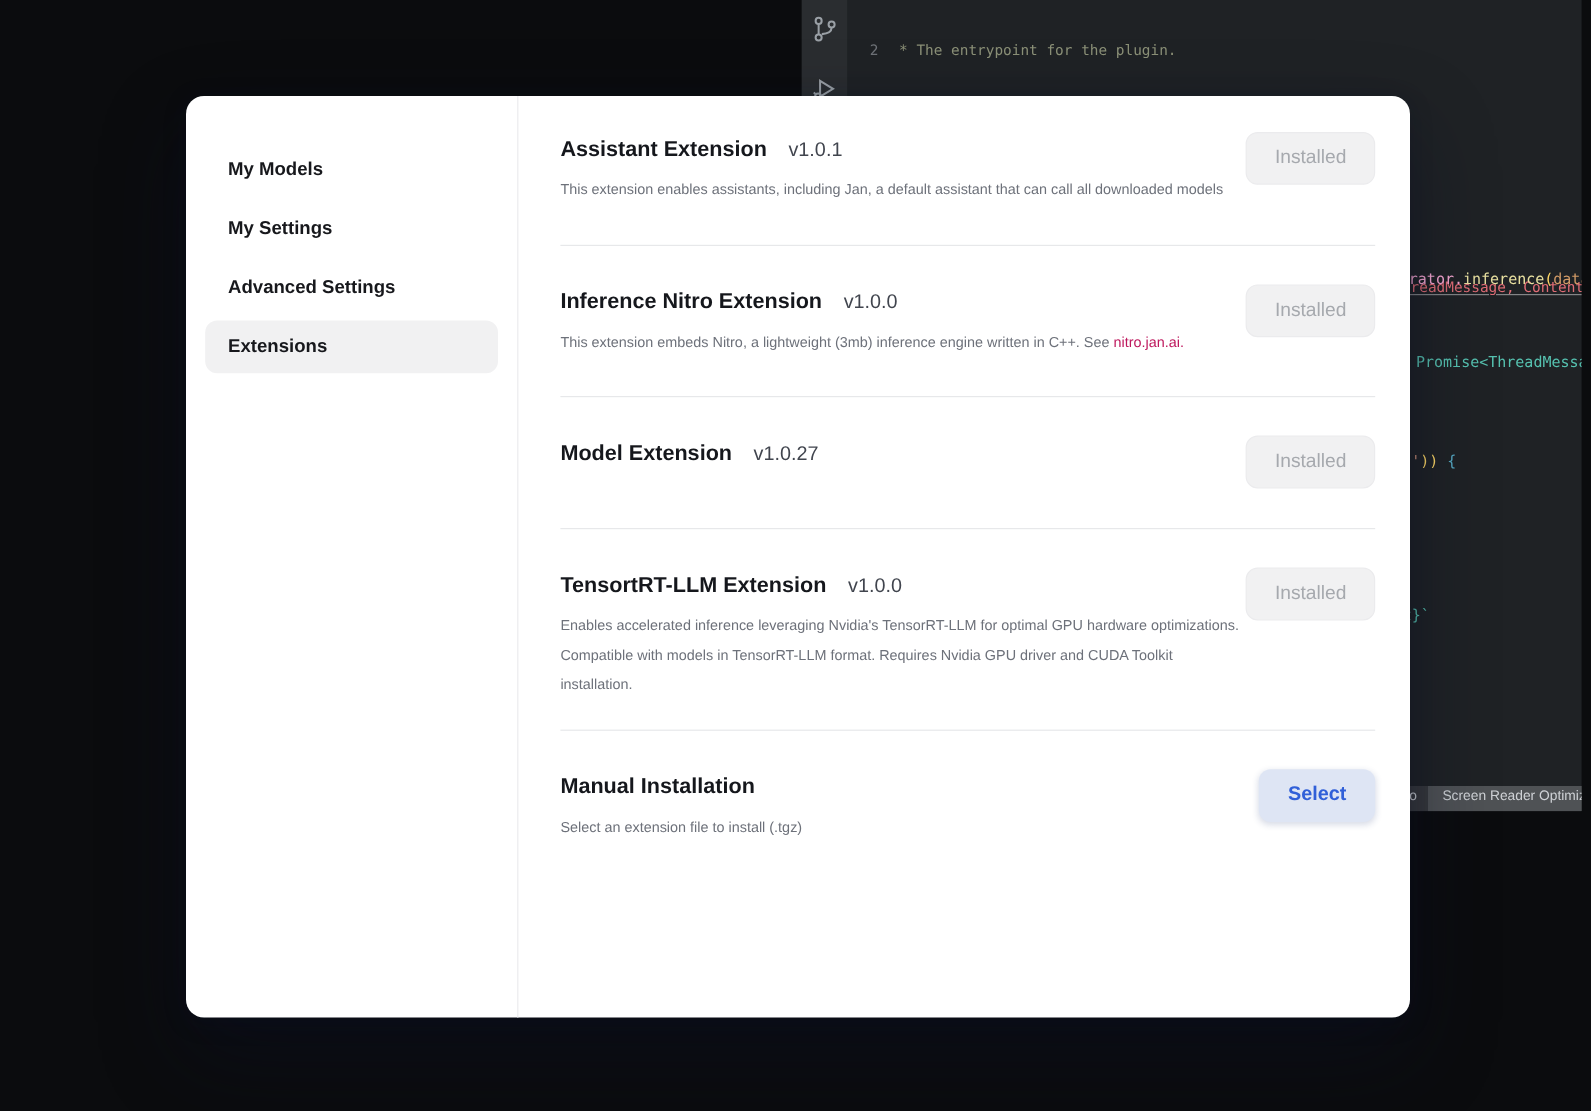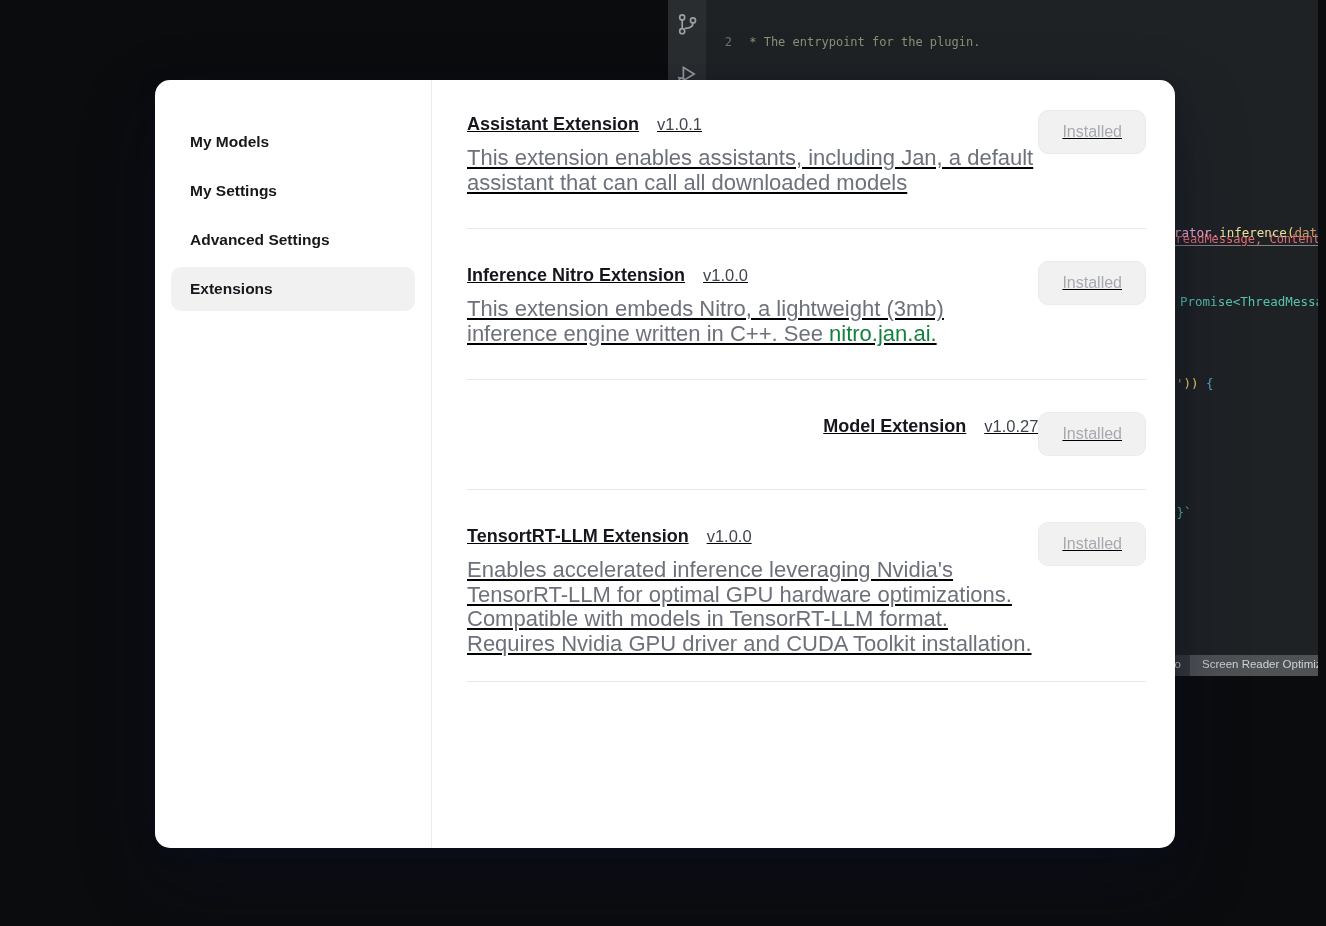--- a/index.html
+++ b/index.html
@@ -56,30 +56,30 @@
     background:#ffffff; border-radius:15px; display:flex;
     box-shadow:0 30px 70px rgba(10,15,35,.45), 0 4px 18px rgba(10,15,35,.25);
   }
   .sidebar{ width:277px; flex:none; border-right:1px solid #ececee; padding:40px 16px 0; }
   .side-item{
     height:44px; display:flex; align-items:center; padding:0 19px; margin-bottom:5px;
     border-radius:10px; font-size:15.5px; font-weight:700; color:#17181c; cursor:pointer;
   }
   .side-item.active{ background:#f1f1f2; }
   .content{ flex:1; padding:0 29px 0 35px; }
-  .row{ display:flex; justify-content:flex-end; align-items:flex-start;
-        border-bottom:1px solid #e7e8ea; padding:32px 0 33px;text-decoration:underline; }
+  .row{ display:flex; justify-content:space-between; align-items:flex-start;
+        border-bottom:1px solid #e7e8ea; padding:32px 0 33px; }
   .row.first{ padding-top:30px; }
   .row.last{ border-bottom:none; padding-bottom:24px; }
   .row.tall{ padding-bottom:25px; }
   .titleline{ display:flex; align-items:baseline; gap:18px; }
   .ext-title{ font-size:18px; font-weight:700; color:#15171c; line-height:28px; }
   .ext-version{ font-size:16.5px; font-weight:400; color:#41454e; }
-  .ext-desc{ margin-top:8px; font-size:22px; line-height:24.5px; color:#6d717a; max-width:578px; }
-  .ext-link{ color:#15803d; text-decoration:none; cursor:pointer; }
+  .ext-desc{ margin-top:8px; font-size:12px; line-height:24.5px; color:#6d717a; max-width:578px; }
+  .ext-link{ color:#be185d; text-decoration:none; cursor:pointer; }
   .btn{ flex:none; border:none; border-radius:10px; height:44px; cursor:pointer;
         font-family:"Liberation Sans",sans-serif; }
   .btn-installed{
     background:#f1f1f2; color:#a6a9ae; font-size:16px; font-weight:500;
     padding:0 23px; border:1px solid #ebebed;
   }
   .btn-select{
     background:#dee5f4; color:#3160d8; font-size:16.5px; font-weight:700; padding:0 24px;
     box-shadow:0 2px 5px rgba(40,60,120,.18);
   }
@@ -173,15 +173,24 @@
       <div>
         <div class="titleline">
           <span class="ext-title">TensortRT-LLM Extension</span>
           <span class="ext-version">v1.0.0</span>
         </div>
         <div class="ext-desc">Enables accelerated inference leveraging Nvidia's TensorRT-LLM for optimal GPU hardware optimizations. Compatible with models in TensorRT-LLM format. Requires Nvidia GPU driver and CUDA Toolkit installation.</div>
       </div>
       <button class="btn btn-installed">Installed</button>
     </div>
 
+    <div class="row last">
+      <div>
+        <div class="titleline">
+          <span class="ext-title">Manual Installation</span>
+        </div>
+        <div class="ext-desc">Select an extension file to install (.tgz)</div>
+      </div>
+      <button class="btn btn-select">Select</button>
+    </div>
 
   </div>
 </div>
 
 </body></html>

